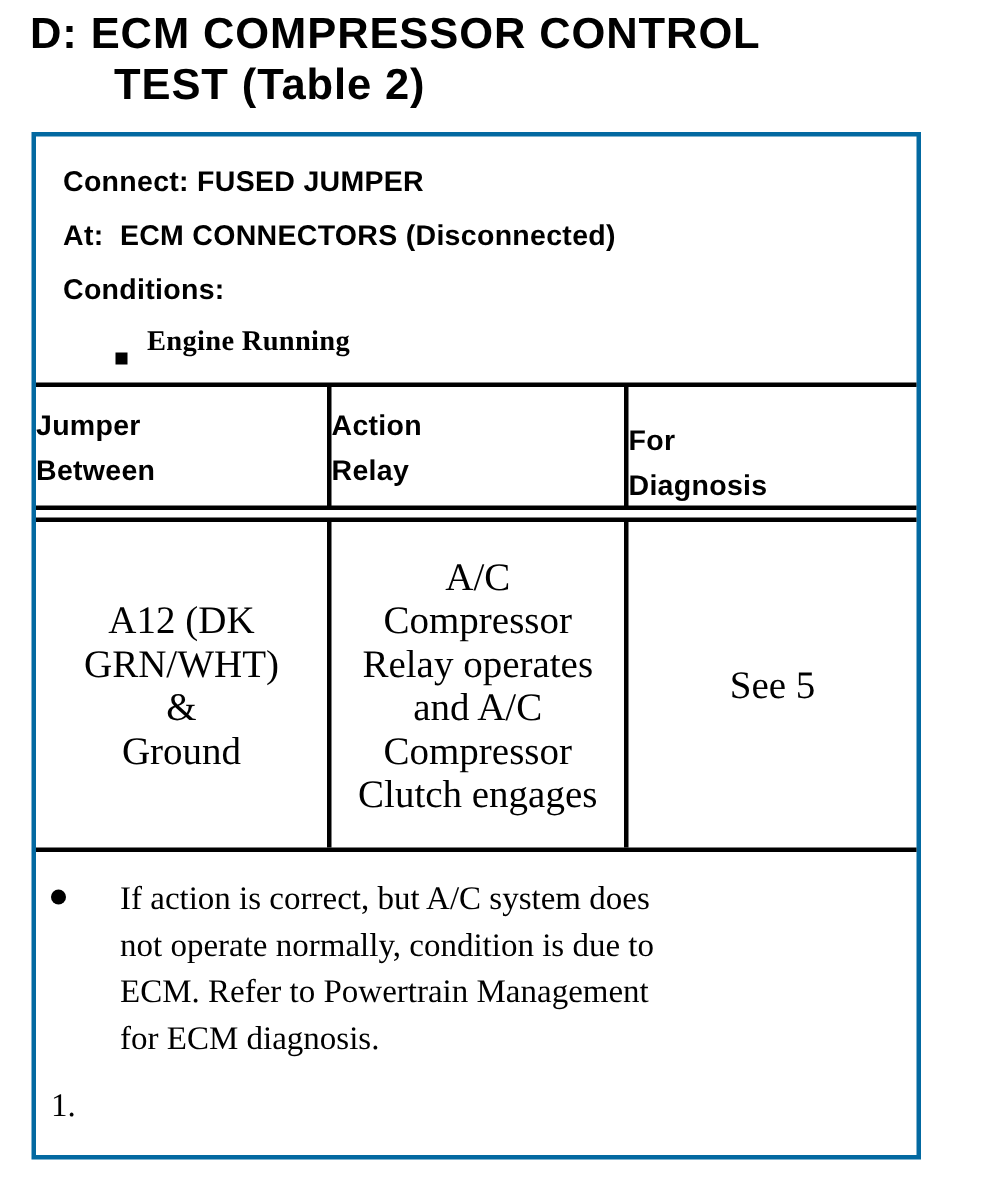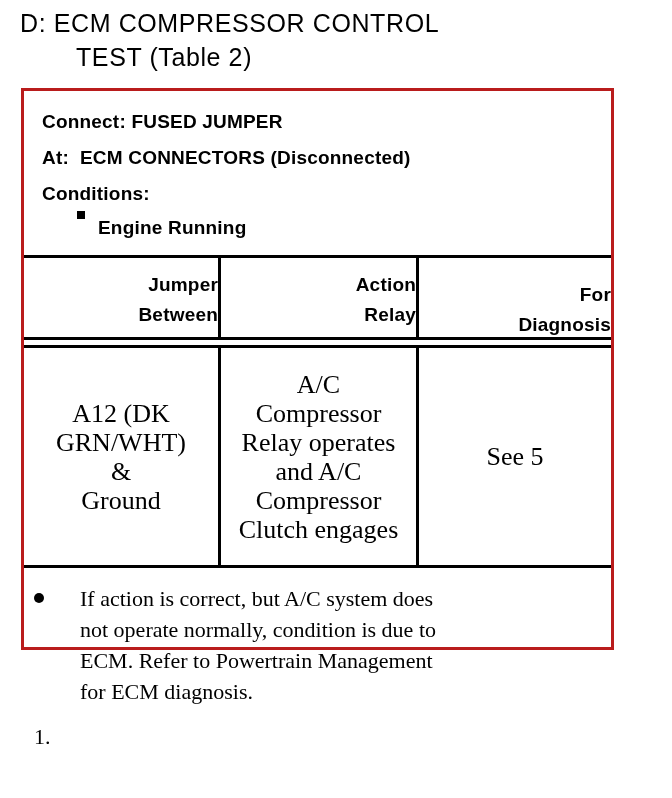--- a/index.html
+++ b/index.html
@@ -18,36 +18,36 @@
 
   
   #title-block {
     position: absolute;
     left: 20px;
     top: 6px;
     width: 620px;
   }
   .title-line {
     font-family: "Liberation Sans", sans-serif;
-    font-weight: normal;
-    font-size: 25px;
+    font-weight: bold;
+    font-size: 29px;
     letter-spacing: 0.6px;
     line-height: 34px;
     white-space: pre;
   }
   .title-line.indented { padding-left: 56px; }
 
   
   #table-frame {
     position: absolute;
     left: 21px;
     top: 88px;
     width: 593px;    
-    height: 562px;   
-    border: 3px solid #b91c1c;
+    height: 685px;   
+    border: 3px solid #0369a1;
     box-sizing: border-box;
     background: #fff;
   }
 
   
   #conditions-block {
     position: absolute;
     left: 0; top: 0;
     width: 100%;
     height: 167px;            
@@ -58,23 +58,24 @@
   .cond-line {
     font-family: "Liberation Sans", sans-serif;
     font-weight: bold;
     font-size: 19px;
     line-height: 36px;
     letter-spacing: 0.2px;
     white-space: pre;
   }
   .cond-bullet-line {
     display: flex;
-    align-items: flex-start;
+    align-items: flex-end;
     padding-left: 35px;
     line-height: 32px;
+    font-family: Liberation Serif, serif;
   }
   .sq-bullet {
     display: inline-block;
     width: 8px;
     height: 8px;
     background: #000;
     margin-right: 13px;
     flex: 0 0 auto;
     position: relative;
     top: -1px;
@@ -87,21 +88,21 @@
     top: 167px;
     width: 100%;
     height: 82px;      
     display: flex;
     box-sizing: border-box;
   }
   #colheader-row .hcell {
     box-sizing: border-box;
     display: flex;
     flex-direction: column;
-    align-items: flex-end;
+    align-items: flex-start;
     justify-content: center;
     border-right: 3px solid #000;
     padding-top: 2px;
   }
   #colheader-row .hcell:last-child { border-right: none; }
   .hcell-c1 { width: 197px; }
   .hcell-c2 { width: 198px; }
   .hcell-c3 { flex: 1 1 auto; margin-top: 20px; }
   .hline {
     font-family: "Liberation Sans", sans-serif;

